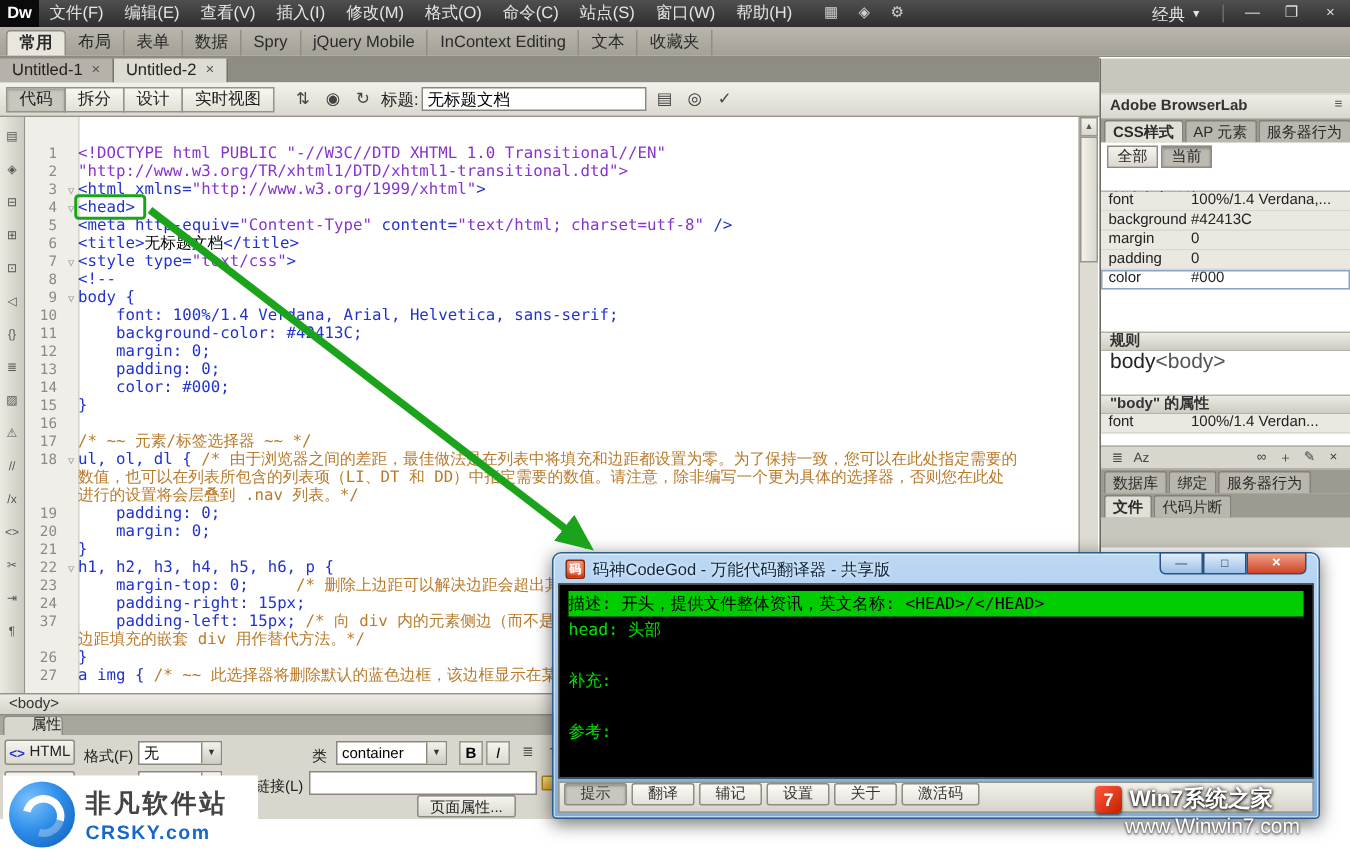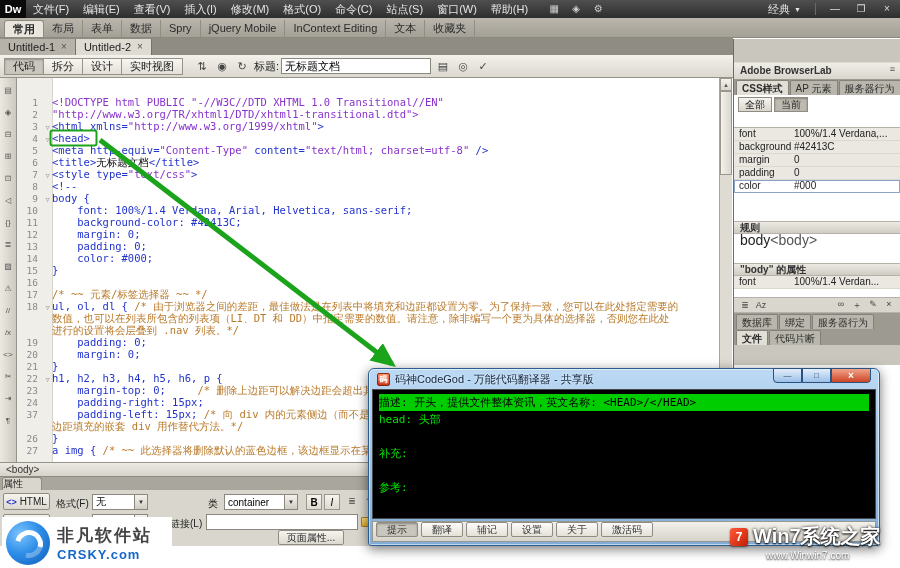--- a/index.html
+++ b/index.html
@@ -46,21 +46,21 @@
 .c-pur{color:#8833cc}.c-tag{color:#2233cc}.c-str{color:#8833cc}.c-txt{color:#000}.c-css{color:#2233cc}.c-com{color:#b97a2a}
 #v-scroll{position:absolute;left:719px;top:78px;width:13px;height:384px;background:#dedbd2;border-left:1px solid #a7a49b}
 .sc-btn{height:13px;width:12px;text-align:center;font-size:6px;line-height:13px;color:#555;background:linear-gradient(#f4f2ec,#d9d6cd);border:1px solid #9a978e}
 #sc-thumb{position:absolute;left:0;top:13px;width:12px;height:84px;background:linear-gradient(90deg,#f4f2ec,#d9d6cd);border:1px solid #9a978e}
 #sc-down{position:absolute;bottom:0;left:0}
 
 #tag-bar{position:absolute;left:0;top:462px;width:733px;height:14px;background:linear-gradient(#eceae3,#d6d3ca);border-top:1px solid #96938a;font-size:10px;color:#333;padding:1px 6px}
 
 #pi{position:absolute;left:0;top:476px;width:733px;height:70px;background:#d9d6cd}
 #pi-strip{position:absolute;left:0;top:0;width:733px;height:14px;background:#a9a69d;border-top:1px solid #8d8a81}
-#pi-tab{position:absolute;left:2px;top:1px;width:40px;height:13px;background:#d9d6cd;border:1px solid #8d8a81;border-bottom:none;border-radius:3px 3px 0 0;font-size:10px;text-align:left;line-height:12px;color:#222}
+#pi-tab{position:absolute;left:2px;top:1px;width:40px;height:13px;background:#d9d6cd;border:1px solid #8d8a81;border-bottom:none;border-radius:3px 3px 0 0;font-size:10px;text-align:right;line-height:12px;color:#222}
 .pi-label{position:absolute;font-size:10px;color:#222;white-space:nowrap}
 .dd{position:absolute;height:16px;background:#fff;border:1px solid #8a877e;font-size:10px;display:flex;align-items:center}
 .dd .dv{flex:1;padding:0 3px;overflow:hidden;white-space:nowrap}
 .da{width:13px;height:14px;background:linear-gradient(#f4f2ec,#cfccc3);border-left:1px solid #8a877e;font-size:6px;text-align:center;line-height:14px;color:#333}
 .pi-btn{position:absolute;height:17px;border:1px solid #8f8c83;background:linear-gradient(#f6f4ee,#dcd9d0);border-radius:2px;font-size:10px;display:flex;align-items:center;justify-content:center;gap:3px;color:#222}
 .pi-btn .ic{color:#2233cc;font-weight:bold;font-size:9px}
 .fmt-btn{position:absolute;width:16px;height:16px;border:1px solid #9a978e;background:linear-gradient(#f6f4ee,#dcd9d0);text-align:center;line-height:15px;font-size:10px}
 .li-icon{position:absolute;width:16px;height:16px;text-align:center;line-height:15px;font-size:9px;color:#444}
 
 #dock{position:absolute;left:733px;top:39px;width:167px;height:507px;background:#c9c6bd;border-left:1px solid #6f6c64}
@@ -110,22 +110,22 @@
 #annot{position:absolute;left:0;top:0;z-index:50;pointer-events:none}
 #bottom-strip{position:absolute;left:0;top:546px;width:900px;height:22px;background:#fff}
 #wm-crsky{position:absolute;left:2px;top:517px;width:170px;height:51px;background:#fff;z-index:60;display:flex;align-items:center;gap:7px;padding-left:4px}
 #crsky-logo{width:44px;height:44px;border-radius:50%;background:radial-gradient(circle at 32% 30%,#7ec3ff 0%,#2f8fe8 45%,#0c59b8 100%);position:relative;flex:none}
 #crsky-logo::after{content:"";position:absolute;left:9px;top:9px;width:18px;height:18px;border:5px solid #fff;border-left-color:transparent;border-bottom-color:rgba(255,255,255,.3);border-radius:50%;transform:rotate(-30deg)}
 #crsky-text .l1{font-size:17px;font-weight:bold;color:#444;letter-spacing:2px}
 #crsky-text .l2{font-size:13px;font-weight:bold;color:#1668c8;letter-spacing:1px}
 #wm-win7{position:absolute;left:730px;top:523px;z-index:60;color:#fff}
 #win7-row{display:flex;align-items:center;gap:5px}
 #win7-ico{width:18px;height:18px;border-radius:3px;background:linear-gradient(135deg,#ff5a3c,#c41e00);color:#fff;font-size:12px;font-weight:bold;text-align:center;line-height:18px;box-shadow:0 1px 2px rgba(0,0,0,.6)}
-#win7-name{font-size:20px;font-weight:bold;text-shadow:0 1px 2px #000,0 0 3px rgba(0,0,0,.8)}
-#win7-url{font-size:10px;margin-left:36px;text-shadow:0 1px 2px #000}
+#win7-name{font-size:15px;font-weight:bold;text-shadow:0 1px 2px #000,0 0 3px rgba(0,0,0,.8)}
+#win7-url{font-size:14px;margin-left:20px;text-shadow:0 1px 2px #000}
 </style>
 </head>
 <body>
 
 <div id="menu-bar">
   <div id="dw-logo">Dw</div>
   <div id="menu-items">
       <div class="menu-item">文件(F)</div>
       <div class="menu-item">编辑(E)</div>
       <div class="menu-item">查看(V)</div>

